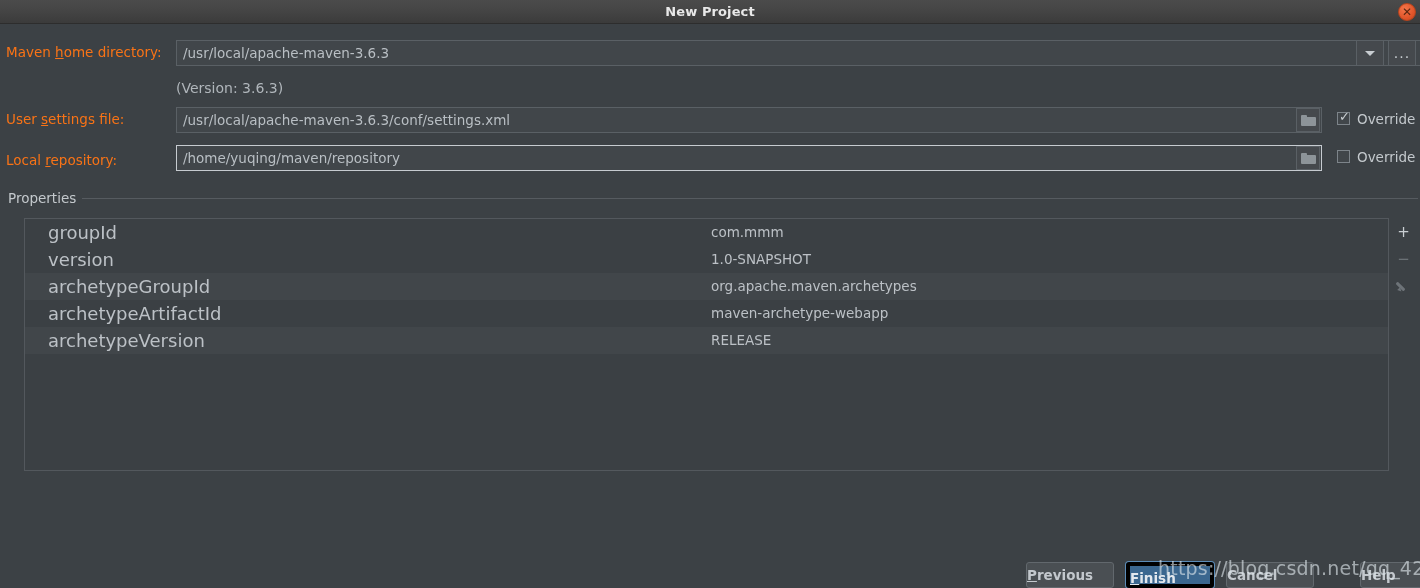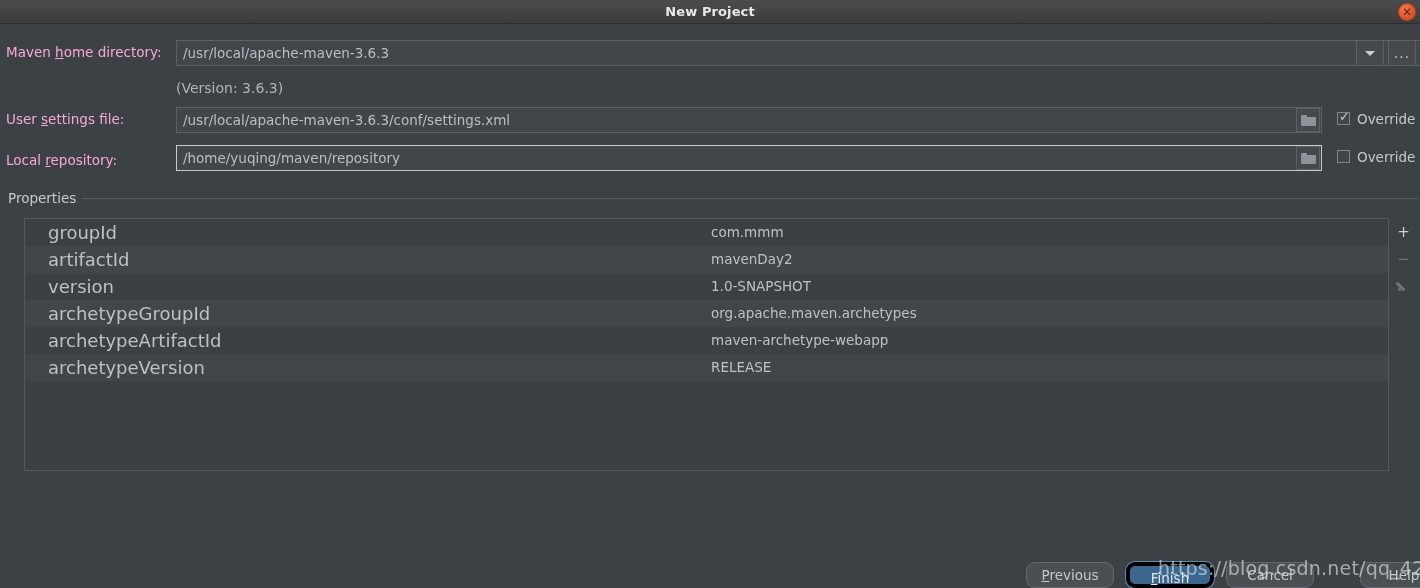--- a/index.html
+++ b/index.html
@@ -50,21 +50,21 @@
     line-height: 16px;
     text-align: center;
     font-size: 12px;
     font-weight: bold;
     color: #5c2610;
   }
 
   .field-label {
     position: absolute;
     font-size: 13.5px;
-    color: #f9a8d4;
+    color: #f97316;
     white-space: nowrap;
   }
   .field-label u { text-decoration: underline; }
 
   .textfield {
     position: absolute;
     height: 26px;
     background: #41464a;
     border: 1px solid #5a6065;
     color: #b9bfc4;
@@ -231,26 +231,26 @@
     border-top: 4px solid #6d7378;
     transform: rotate(-45deg);
   }
 
   
   .btn {
     position: absolute;
     height: 26px;
     background: #4a4f53;
     border: 1px solid #62686d;
-    border-radius: 9px;
+    border-radius: 3px;
     color: #c3c8cd;
     font-size: 13.5px;
     line-height: 24px;
-    text-align: center;
-    cursor: pointer;
+    cursor: pointer;
+    font-weight: bold;
   }
   .btn u { text-decoration: underline; }
   .btn.default {
     background: #3b678f;
     border: 4px solid #000000;
     box-shadow: 0 0 0 1px #5b8cb8;
     color: #e2e8ee;
   }
 
   .watermark {
@@ -306,24 +306,20 @@
 
   <div class="group-title" style="left:8px; top:190px;">Properties</div>
   <div class="group-line" style="left:82px; top:198px; width:1336px;"></div>
 
   <div class="table-wrap" style="left:24px; top:218px; width:1365px; height:253px;">
     <div>
       <div class="trow">
         <div class="k">groupId</div>
         <div class="v">com.mmm</div>
       </div>
-      <div class="trow alt">
-        <div class="k">artifactId</div>
-        <div class="v">mavenDay2</div>
-      </div>
       <div class="trow">
         <div class="k">version</div>
         <div class="v">1.0-SNAPSHOT</div>
       </div>
       <div class="trow alt">
         <div class="k">archetypeGroupId</div>
         <div class="v">org.apache.maven.archetypes</div>
       </div>
       <div class="trow">
         <div class="k">archetypeArtifactId</div>

